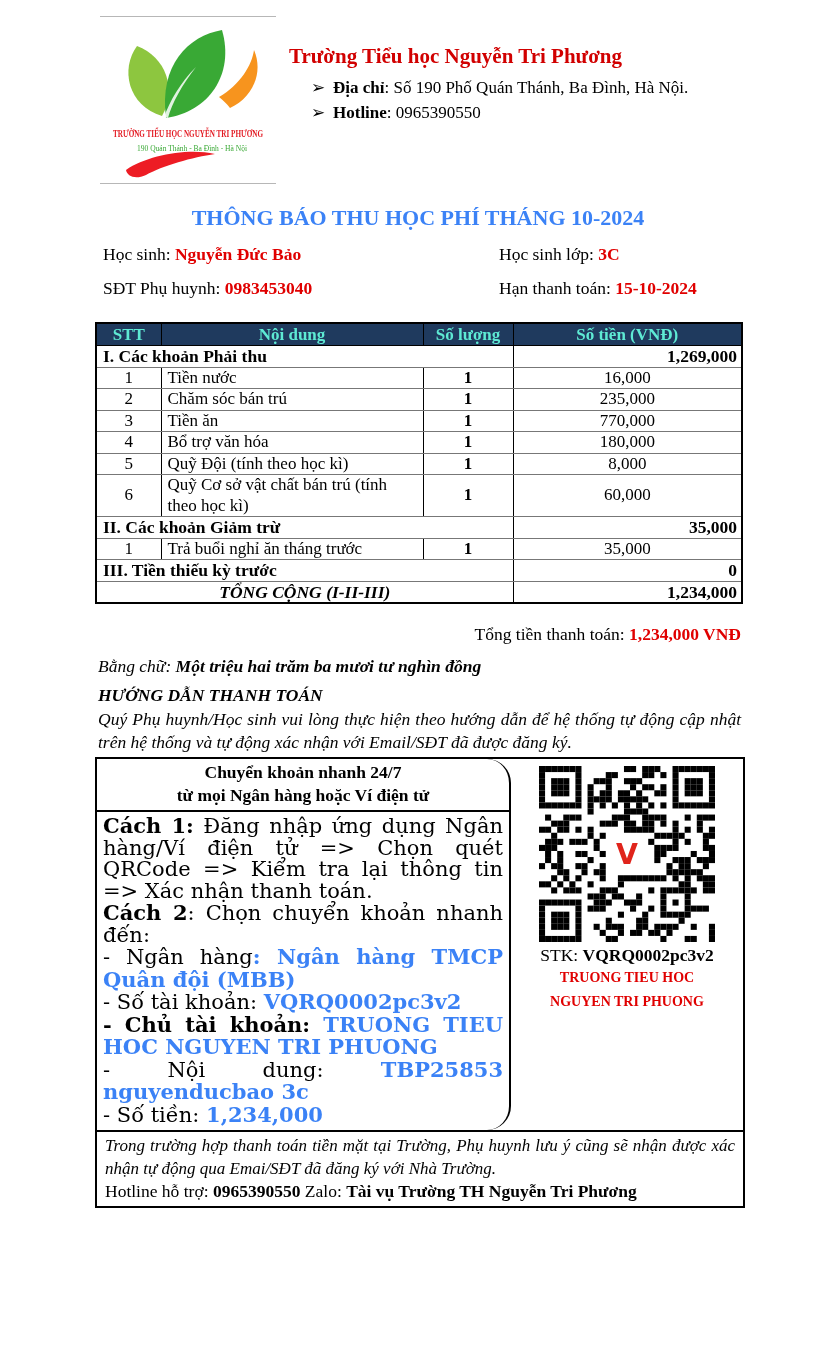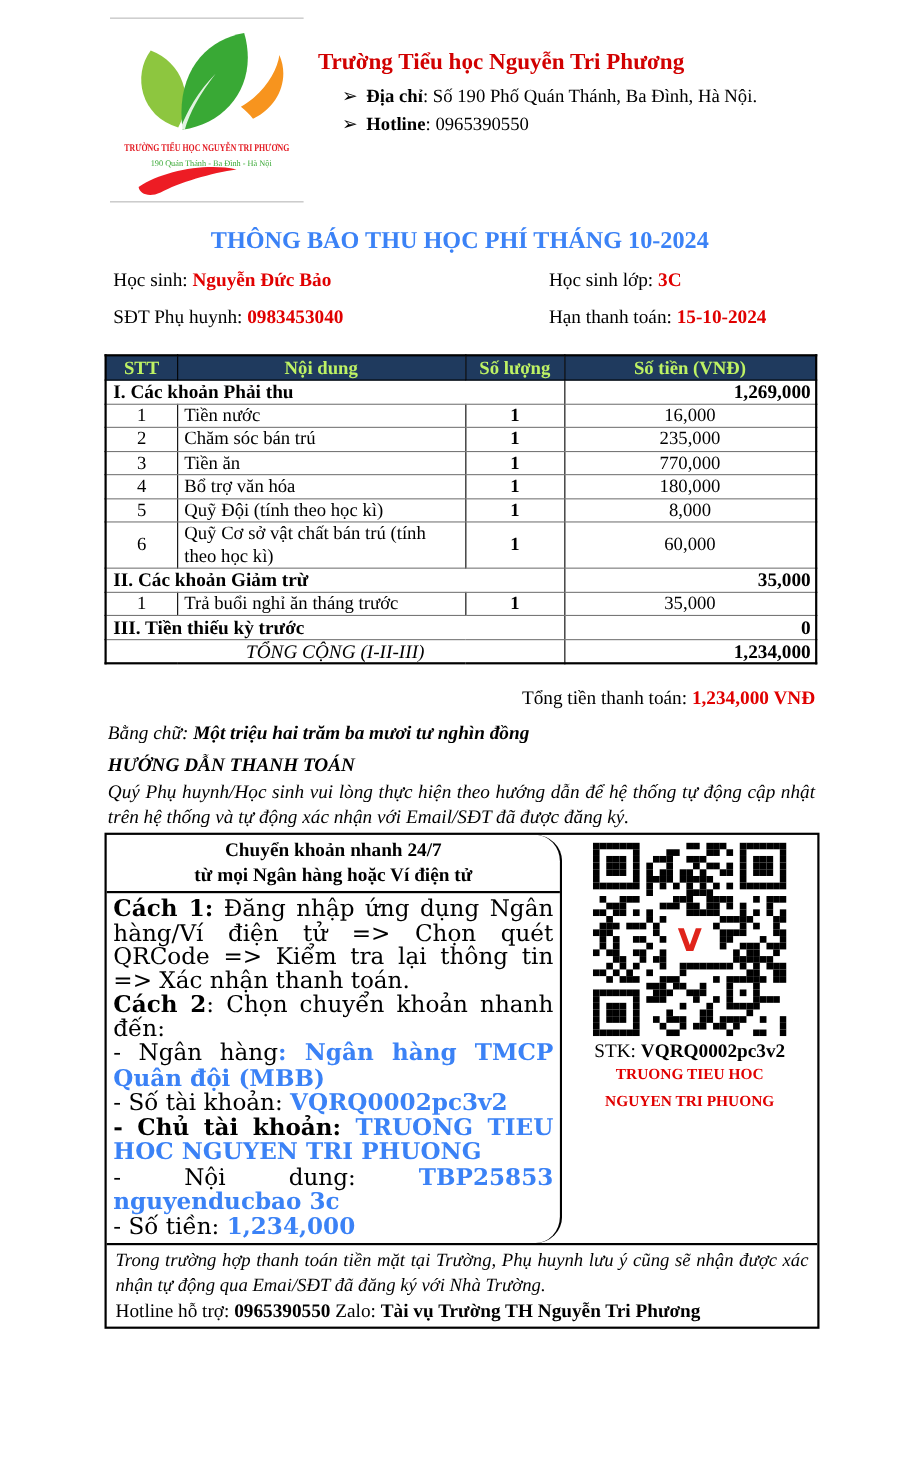--- a/index.html
+++ b/index.html
@@ -21,32 +21,32 @@
   .doc-title{position:absolute;left:95px;top:204px;width:646px;text-align:center;
              font-size:22px;line-height:27px;font-weight:bold;color:#3b82f6;}
   .student-grid{position:absolute;left:103px;top:243px;width:638px;display:grid;
                 grid-template-columns:396px 1fr;row-gap:12px;align-items:center;
                 font-size:17.5px;line-height:22px;}
   .red-b{color:#e00000;font-weight:bold;}
 
   
   table.fee{position:absolute;left:95px;top:322px;width:646px;border-collapse:collapse;
             table-layout:fixed;border:2px solid #000;font-size:17px;}
-  .fee th{background:#1f3a5e;color:#bef264;font-weight:bold;border:1.5px solid #000;
+  .fee th{background:#1f3a5e;color:#5eead4;font-weight:bold;border:1.5px solid #000;
           padding:1px 2px;line-height:19px;vertical-align:middle;}
   .fee td{border-top:1px solid #777;border-bottom:1px solid #777;
           border-left:1.5px solid #000;border-right:1.5px solid #000;
           padding:0 3px;line-height:20.5px;vertical-align:middle;}
   .fee .c-stt{text-align:center;}
   .fee .c-label{padding-left:6px;}
   .fee .c-qty{text-align:center;font-weight:bold;}
   .fee .c-amt{text-align:center;}
   .fee .c-sec{font-weight:bold;padding-left:6px;font-size:17.5px;}
   .fee .c-secamt{font-weight:bold;text-align:right;padding-right:4px;font-size:17.5px;}
-  .fee .c-grand{font-weight:normal;font-style:italic;text-align:center;font-size:17.5px;}
+  .fee .c-grand{font-weight:bold;font-style:italic;text-align:center;font-size:17.5px;}
 
   
   .summary{position:absolute;left:98px;top:624px;width:643px;font-size:17.5px;}
   .sum-total{margin-bottom:11px;text-align:right;}
   .sum-words{font-style:italic;margin-bottom:8px;}
   .sum-words .words-val{font-weight:bold;}
   .guide-title{font-weight:bold;font-style:italic;margin-bottom:2px;}
   .guide-text{font-style:italic;line-height:22.5px;text-align:justify;}
 
   

